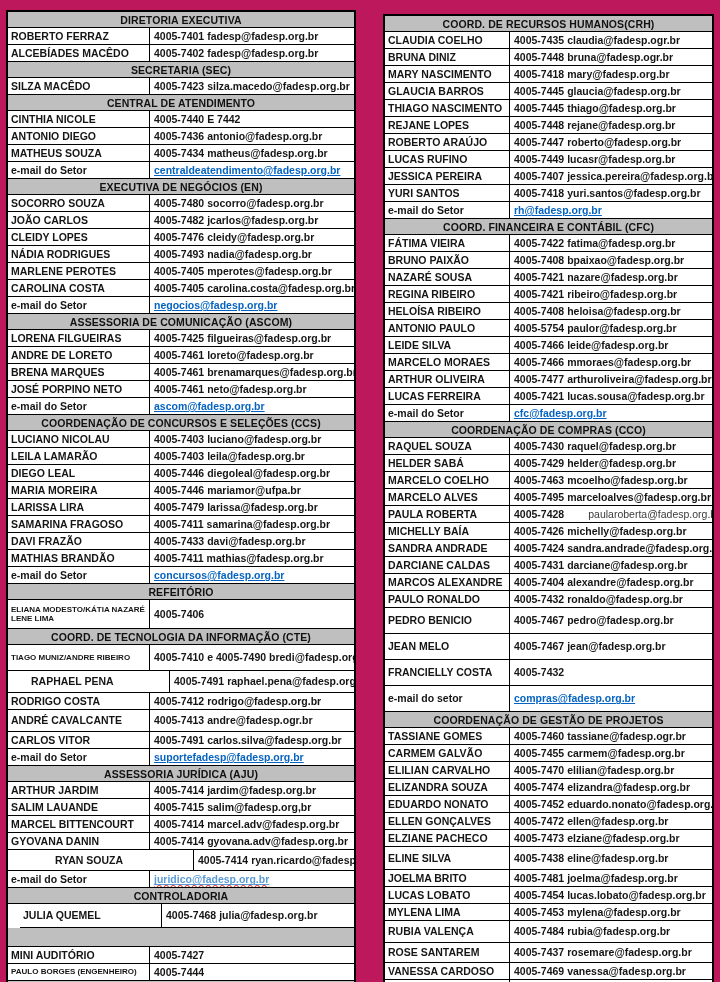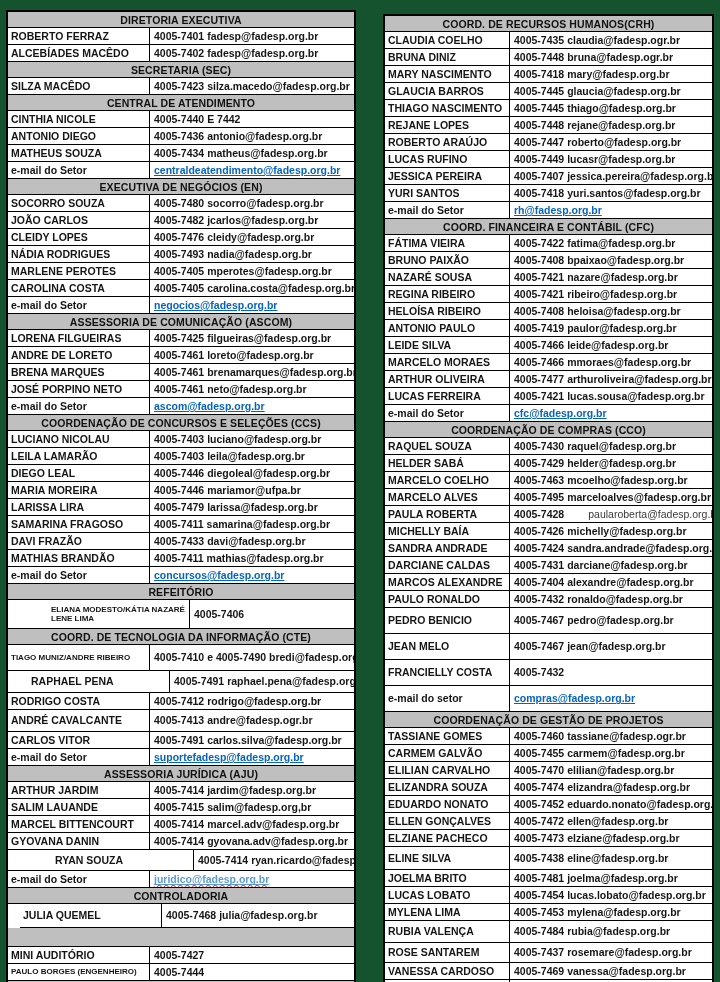--- a/index.html
+++ b/index.html
@@ -1,18 +1,18 @@
 <!DOCTYPE html>
 <html><head>
 <meta charset="utf-8">
 <style>
   * { margin:0; padding:0; box-sizing:border-box; }
   html,body { background:#ffffff; }
   body { font-family:"Liberation Sans", sans-serif; }
-  .page { width:720px; height:982px; background:#14532d; position:relative; overflow:hidden; }
+  .page { width:720px; height:982px; background:#be185d; position:relative; overflow:hidden; }
   .tables { display:flex; align-items:flex-start; padding-top:10px; padding-left:6px; }
   .dir-table { border:2px solid #000; background:#fff; }
   .dir-table.left  { width:350px; margin-right:27px; }
   .dir-table.right { width:331px; margin-top:4px; }
   .t-row { display:flex; min-height:17px; border-bottom:1px solid #000; align-items:stretch; }
   .t-row:last-child { border-bottom:none; }
   .hdr { background:#BFBFBF; min-height:16px; align-items:center; justify-content:center;
          font-weight:bold; font-size:10.5px; color:#111; text-align:center; letter-spacing:0.1px; }
   .hdr.empty { min-height:18px; }
   .cell { display:flex; align-items:center; padding:1px 3px; font-size:10.5px; font-weight:bold; color:#151515; line-height:1.15; }
@@ -272,21 +272,21 @@
           <div class="cell name">
             <span>e-mail do Setor</span>
           </div>
           <div class="cell val">
             <a href="#" class="seg-l">concursos@fadesp.org.br</a>
           </div>
         </div>
         <div class="t-row hdr">
           <span>REFEITÓRIO</span>
         </div>
-        <div class="t-row" style="min-height: 29px; padding-left: 40px;">
+        <div class="t-row" style="min-height: 29px;">
           <div class="cell name small">
             <span>ELIANA MODESTO/KÁTIA NAZARÉ LENE LIMA</span>
           </div>
           <div class="cell val">
             <span class="seg-b">4005-7406</span>
           </div>
         </div>
         <div class="t-row hdr">
           <span>COORD. DE TECNOLOGIA DA INFORMAÇÃO (CTE)</span>
         </div>
@@ -552,21 +552,21 @@
           </div>
           <div class="cell val">
             <span class="seg-b">4005-7408 heloisa@fadesp.org.br</span>
           </div>
         </div>
         <div class="t-row">
           <div class="cell name">
             <span>ANTONIO PAULO</span>
           </div>
           <div class="cell val">
-            <span class="seg-b">4005-7419 paulor@fadesp.org.br</span>
+            <span class="seg-b">4005-5754 paulor@fadesp.org.br</span>
           </div>
         </div>
         <div class="t-row">
           <div class="cell name">
             <span>LEIDE SILVA</span>
           </div>
           <div class="cell val">
             <span class="seg-b">4005-7466 leide@fadesp.org.br</span>
           </div>
         </div>

